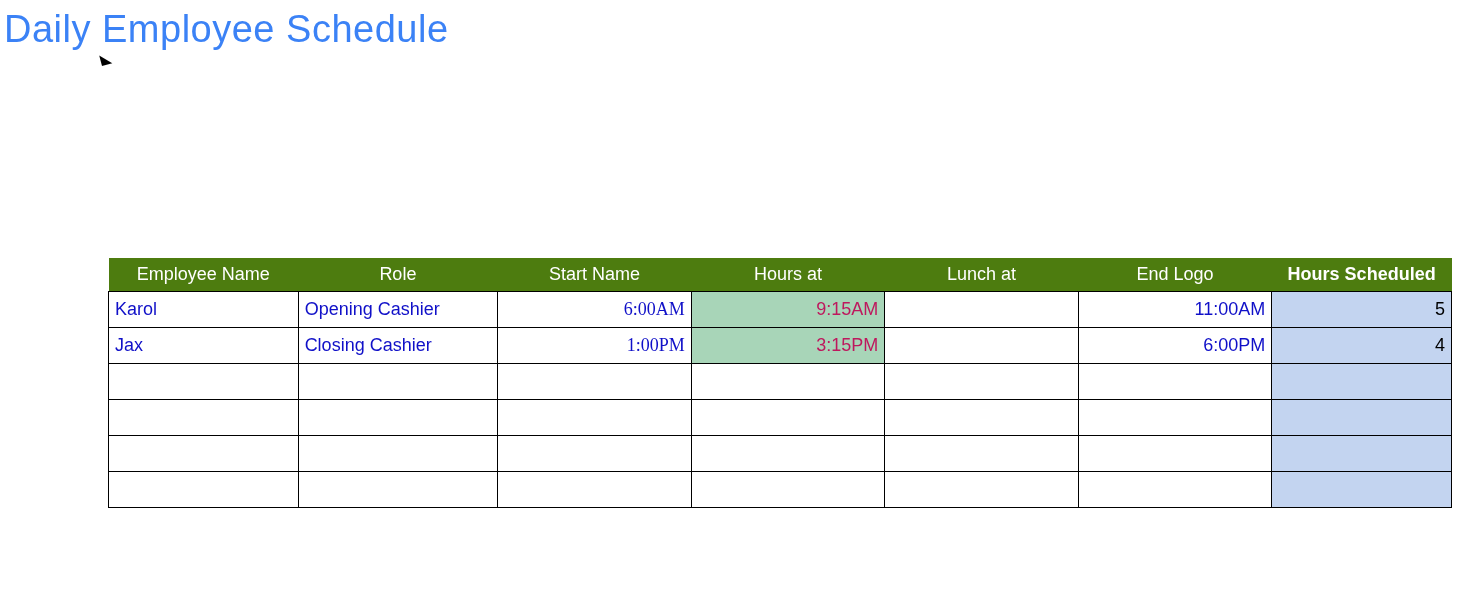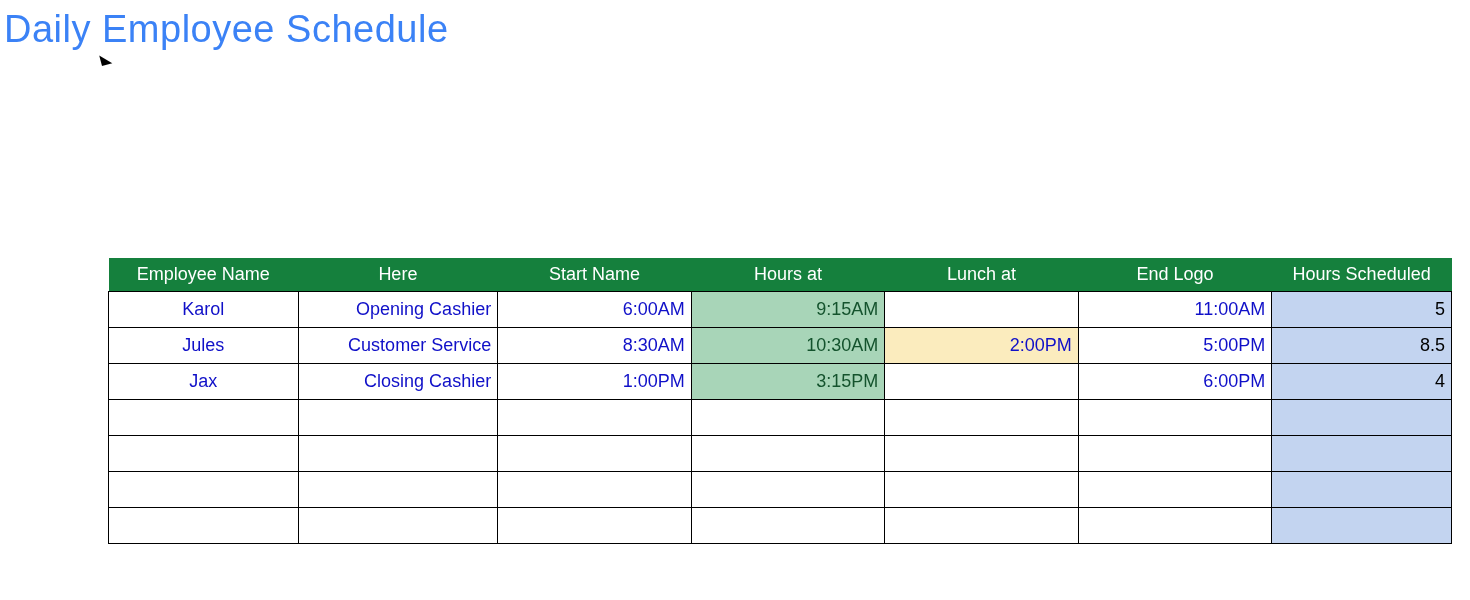--- a/index.html
+++ b/index.html
@@ -128,39 +128,39 @@
     }
     .loc-value { color: #000; }
     .schedule-table {
       position: absolute;
       top: 258px;
       left: 108px;
       border-collapse: collapse;
       width: 1344px;
     }
     .schedule-table th {
-      background: #15803d;
+      background: #4d7c0f;
       color: #fff;
       font-weight: normal;
       font-size: 18px;
       padding: 6px 8px;
       border: none;
     }
-    .schedule-table th.bold { font-weight: normal; margin-top: 47px; }
+    .schedule-table th.bold { font-weight: bold; margin-top: 47px; }
     .schedule-table td {
       border: 1px solid #000;
       height: 36px;
       font-size: 18px;
       padding: 4px 6px;
       vertical-align: middle;
     }
-    .col-name { width: 190px; text-align: center; color: #1010c8; }
-    .col-role { width: 200px; text-align: right; color: #1010c8; padding-left: 4px; }
-    .col-start { width: 194px; text-align: right; color: #1010c8; }
-    .col-break { width: 194px; text-align: right; color: #14532d; }
+    .col-name { width: 190px; text-align: left; color: #1010c8; }
+    .col-role { width: 200px; text-align: left; color: #1010c8; padding-left: 4px; }
+    .col-start { width: 194px; text-align: right; color: #1010c8; font-family: Liberation Serif, serif; }
+    .col-break { width: 194px; text-align: right; color: #be185d; }
     .col-lunch { width: 194px; text-align: right; color: #1010c8; }
     .col-end { width: 194px; text-align: right; color: #1010c8; }
     .col-hours { width: 180px; text-align: right; color: #000; }
     .bg-green { background: #a8d5b8; }
     .bg-yellow { background: #fbecbe; }
     .bg-blue { background: #c3d4f0; }
   </style>
 </head>
 <body>
 
@@ -203,48 +203,39 @@
       <span class="loc-label"></span>
       <span class="loc-value">123 Elm St</span>
     </div>
   </div>
 </div>
 
 <table class="schedule-table">
   <thead>
     <tr>
       <th>Employee Name</th>
-      <th>Here</th>
+      <th>Role</th>
       <th>Start Name</th>
       <th>Hours at</th>
       <th>Lunch at</th>
       <th>End Logo</th>
       <th class="bold">Hours Scheduled</th>
     </tr>
   </thead>
   <tbody id="table-body">
       <tr>
         <td class="col-name">Karol</td>
         <td class="col-role">Opening Cashier</td>
         <td class="col-start">6:00AM</td>
         <td class="col-break bg-green">9:15AM</td>
         <td class="col-lunch "></td>
         <td class="col-end">11:00AM</td>
         <td class="col-hours bg-blue">5</td>
       </tr>
       <tr>
-        <td class="col-name">Jules</td>
-        <td class="col-role">Customer Service</td>
-        <td class="col-start">8:30AM</td>
-        <td class="col-break bg-green">10:30AM</td>
-        <td class="col-lunch bg-yellow">2:00PM</td>
-        <td class="col-end">5:00PM</td>
-        <td class="col-hours bg-blue">8.5</td>
-      </tr>
-      <tr>
         <td class="col-name">Jax</td>
         <td class="col-role">Closing Cashier</td>
         <td class="col-start">1:00PM</td>
         <td class="col-break bg-green">3:15PM</td>
         <td class="col-lunch "></td>
         <td class="col-end">6:00PM</td>
         <td class="col-hours bg-blue">4</td>
       </tr>
       <tr>
         <td class="col-name"></td>

